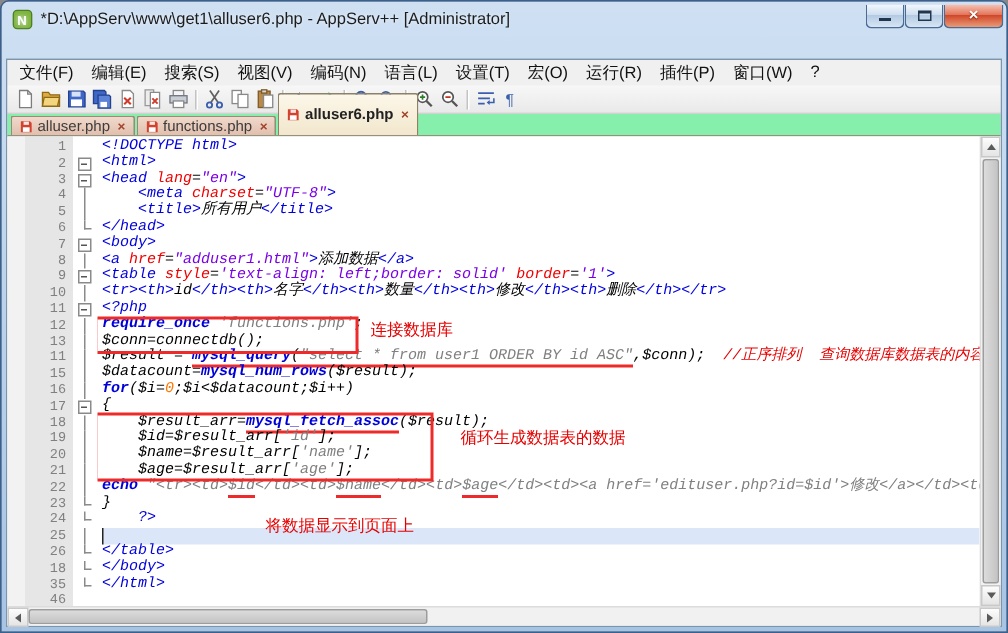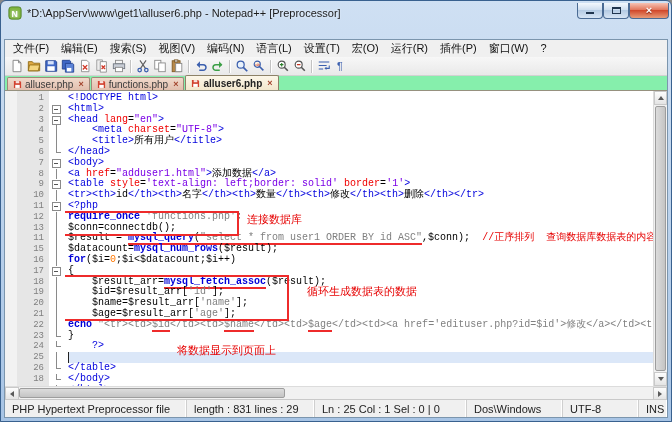--- a/index.html
+++ b/index.html
@@ -29,21 +29,21 @@
              background:linear-gradient(#f7f7f7,#e9e9e9); border-bottom:1px solid #d2d2d2; }
   .ticon { width:17px; height:17px; display:flex; align-items:center; justify-content:center; }
   .ticon svg { width:14px; height:14px; }
   .tsep { width:1px; height:13px; background:#c3c3c3; box-shadow:1px 0 0 #fff; margin:0 3px; }
   
   .tabbar { height:15px; display:flex; align-items:flex-end; background:#86efac; padding-left:2px;
             border-bottom:1px solid #96917f; }
   .tab { display:flex; align-items:center; gap:3px; height:13px; padding:0 5px; margin-right:1px;
          font-size:10px; color:#3c3c3c; border:1px solid #a08878; border-bottom:none;
          border-radius:2px 2px 0 0; background:linear-gradient(#f0d9cb,#e2bfae); white-space:nowrap; }
-  .tab.active { height:15px; background:linear-gradient(#fcf7e9,#f2e7cd); border-color:#8d8268;
+  .tab.active { height:28px; background:linear-gradient(#fcf7e9,#f2e7cd); border-color:#8d8268;
                 font-weight:bold; color:#222; }
   .tfloppy { display:flex; }
   .tclose { font-size:9px; line-height:1; color:#a2432c; font-weight:bold; margin-left:2px; }
   
   .editor { flex:1; display:flex; min-height:0; background:#fff; }
   .emain { flex:1; display:flex; flex-direction:column; min-width:0; }
   .erow { flex:1; display:flex; min-height:0; }
   .gutter { width:60px; flex:0 0 60px; padding-top:2px; overflow:hidden;
             background:linear-gradient(to right,#f2f2f2 0,#f2f2f2 12px,#e6e6e6 12px,#e6e6e6 44px,#ffffff 44px); }
   .grow { height:10.8px; display:flex; }
@@ -52,21 +52,21 @@
   .fold { position:relative; width:16px; height:10.8px; }
   .f-m:before { content:""; position:absolute; left:7px; top:0; bottom:0; border-left:1px solid #8a8a8a; }
   .f-e:before { content:""; position:absolute; left:7px; top:0; height:6px; border-left:1px solid #8a8a8a; }
   .f-e:after  { content:""; position:absolute; left:7px; top:5px; width:5px; border-top:1px solid #8a8a8a; }
   .f-s:before { content:""; position:absolute; left:3px; top:1px; width:7px; height:7px;
                 border:1px solid #8a8a8a; background:#fff; }
   .f-s:after  { content:""; position:absolute; left:5px; top:5px; width:4px; border-top:1px solid #555; }
   .codecol { flex:1; position:relative; overflow:hidden; background:#fff; }
   .code { position:absolute; inset:0; padding:2px 0 0 3px; font:10px/10.8px "Liberation Mono",monospace;
           white-space:pre; color:#000; }
-  .line { height:10.8px; position:relative; }
+  .line { height:10.8px; position:relative;font-style:italic; }
   .line.cur { background:#dbe7f8; }
   .line.cur:after { content:""; position:absolute; left:0; top:0; height:10.8px; border-left:1px solid #222; }
   .c-tag { color:#0000dd; } .c-attr { color:#f00000; } .c-val { color:#7a00e6; }
   .c-txt,.c-pln { color:#000; } .c-kw,.c-kwu { color:#0000d8; font-weight:bold; }
   .c-str,.c-stru { color:#808080; } .c-num { color:#ff7700; } .c-ann { color:#e60000; }
   .c-kwu,.c-stru,.c-plnu { border-bottom:2px solid #ee2b2b; }
   .anno-layer { position:absolute; inset:0; pointer-events:none; }
   .abox { position:absolute; border:2px solid #ee2b2b; }
   .albl { position:absolute; color:#e60000; font-size:11px; white-space:nowrap; }
   
@@ -96,21 +96,21 @@
 <body>
 
 <div class="win">
   <div class="titlebar">
     <span class="appicon">
       <svg viewBox="0 0 16 16">
           <rect x="1" y="1" width="14" height="14" rx="3" fill="#7fb43f" stroke="#4c7f24"></rect>
           <text x="4" y="12" font-size="10" font-weight="bold" fill="#fff" font-family="Liberation Sans,sans-serif">N</text>
         </svg>
     </span>
-    <span class="wtitle">*D:\AppServ\www\get1\alluser6.php - Notepad++ [Preprocessor]</span>
+    <span class="wtitle">*D:\AppServ\www\get1\alluser6.php - AppServ++ [Administrator]</span>
     <span class="wbtns">
       <span class="wbtn wbtn-min">
           <span class="g-min"></span>
         </span>
       <span class="wbtn wbtn-max">
           <span class="g-max"></span>
         </span>
       <span class="wbtn wbtn-close">
           <span class="g-close">×</span>
         </span>
@@ -440,22 +440,14 @@
           <span class="htrack">
               <span class="hthumb"></span>
             </span>
           <span class="sarr">
               <span class="tri t-right"></span>
             </span>
         </div>
       </div>
     </div>
 
-    <div class="status">
-      <span class="scell" style="flex:0 0 182px;">PHP Hypertext Preprocessor file</span>
-      <span class="scell" style="flex:0 0 128px;">length : 831    lines : 29</span>
-      <span class="scell" style="flex:0 0 152px;">Ln : 25    Col : 1    Sel : 0 | 0</span>
-      <span class="scell" style="flex:0 0 96px;">Dos\Windows</span>
-      <span class="scell" style="flex:0 0 76px;">UTF-8</span>
-      <span class="scell" style="flex:1; border-right:none;">INS</span>
-    </div>
   </div>
 </div>
 
 </body></html>

